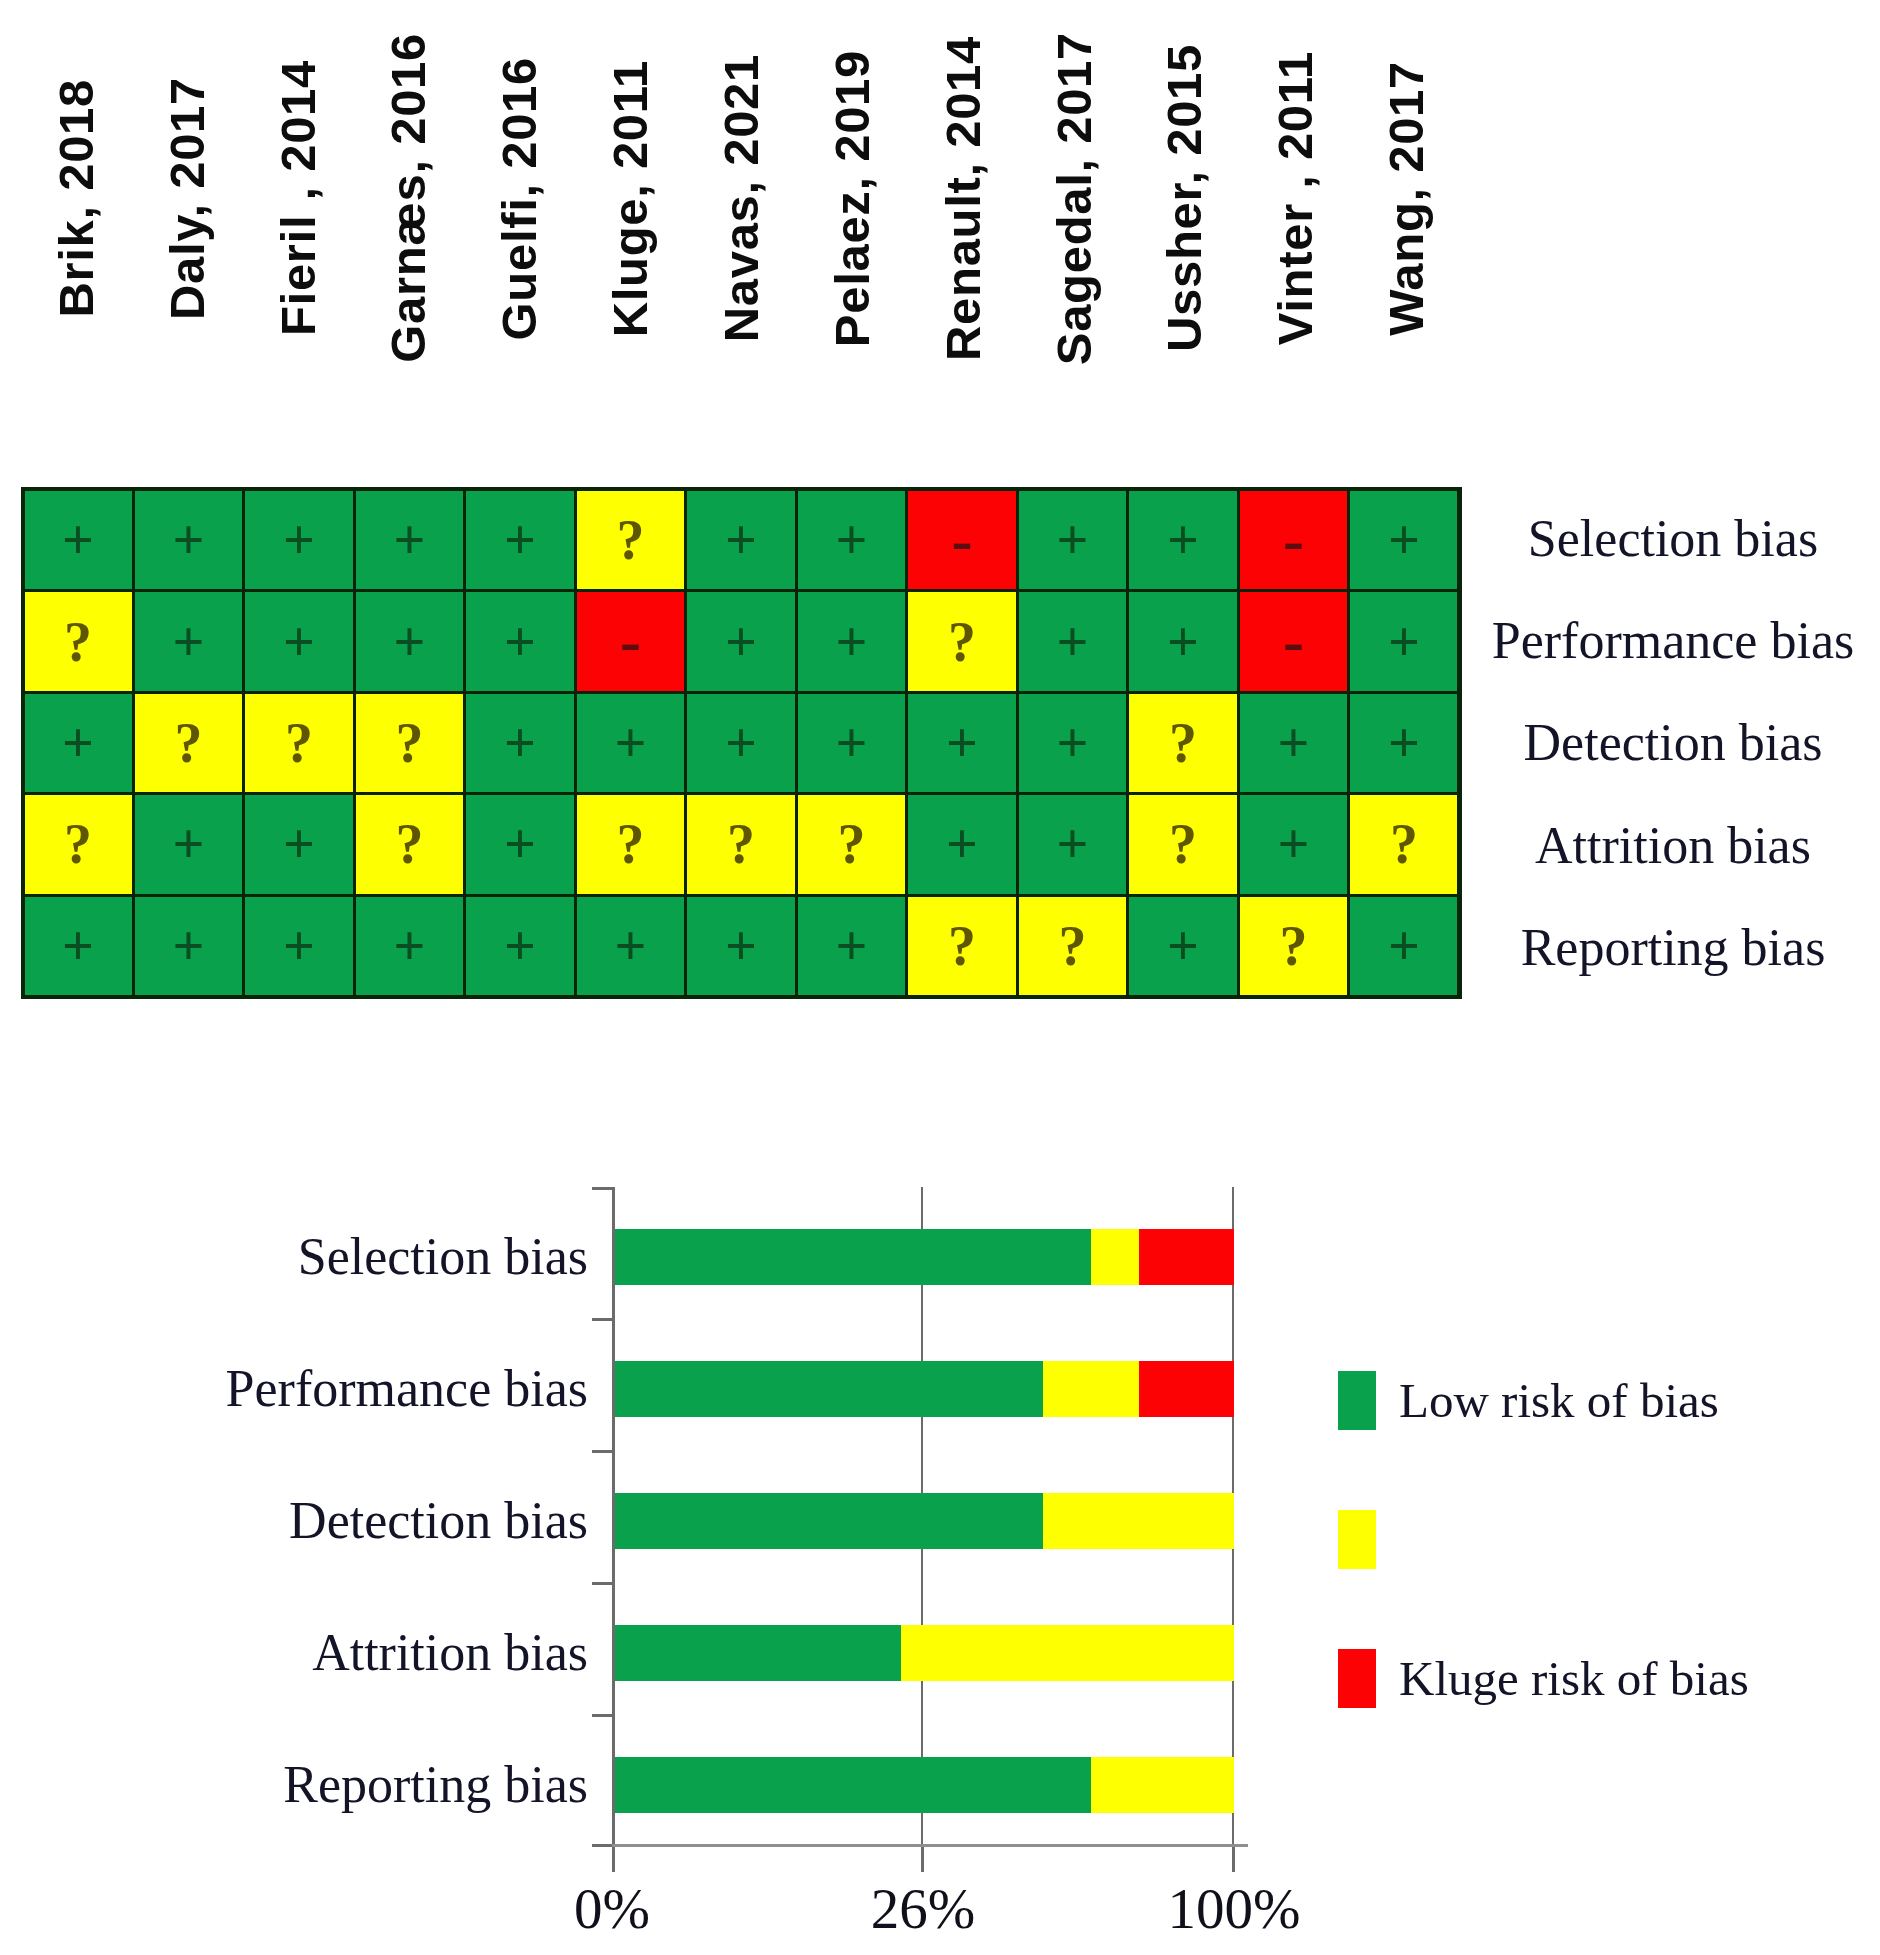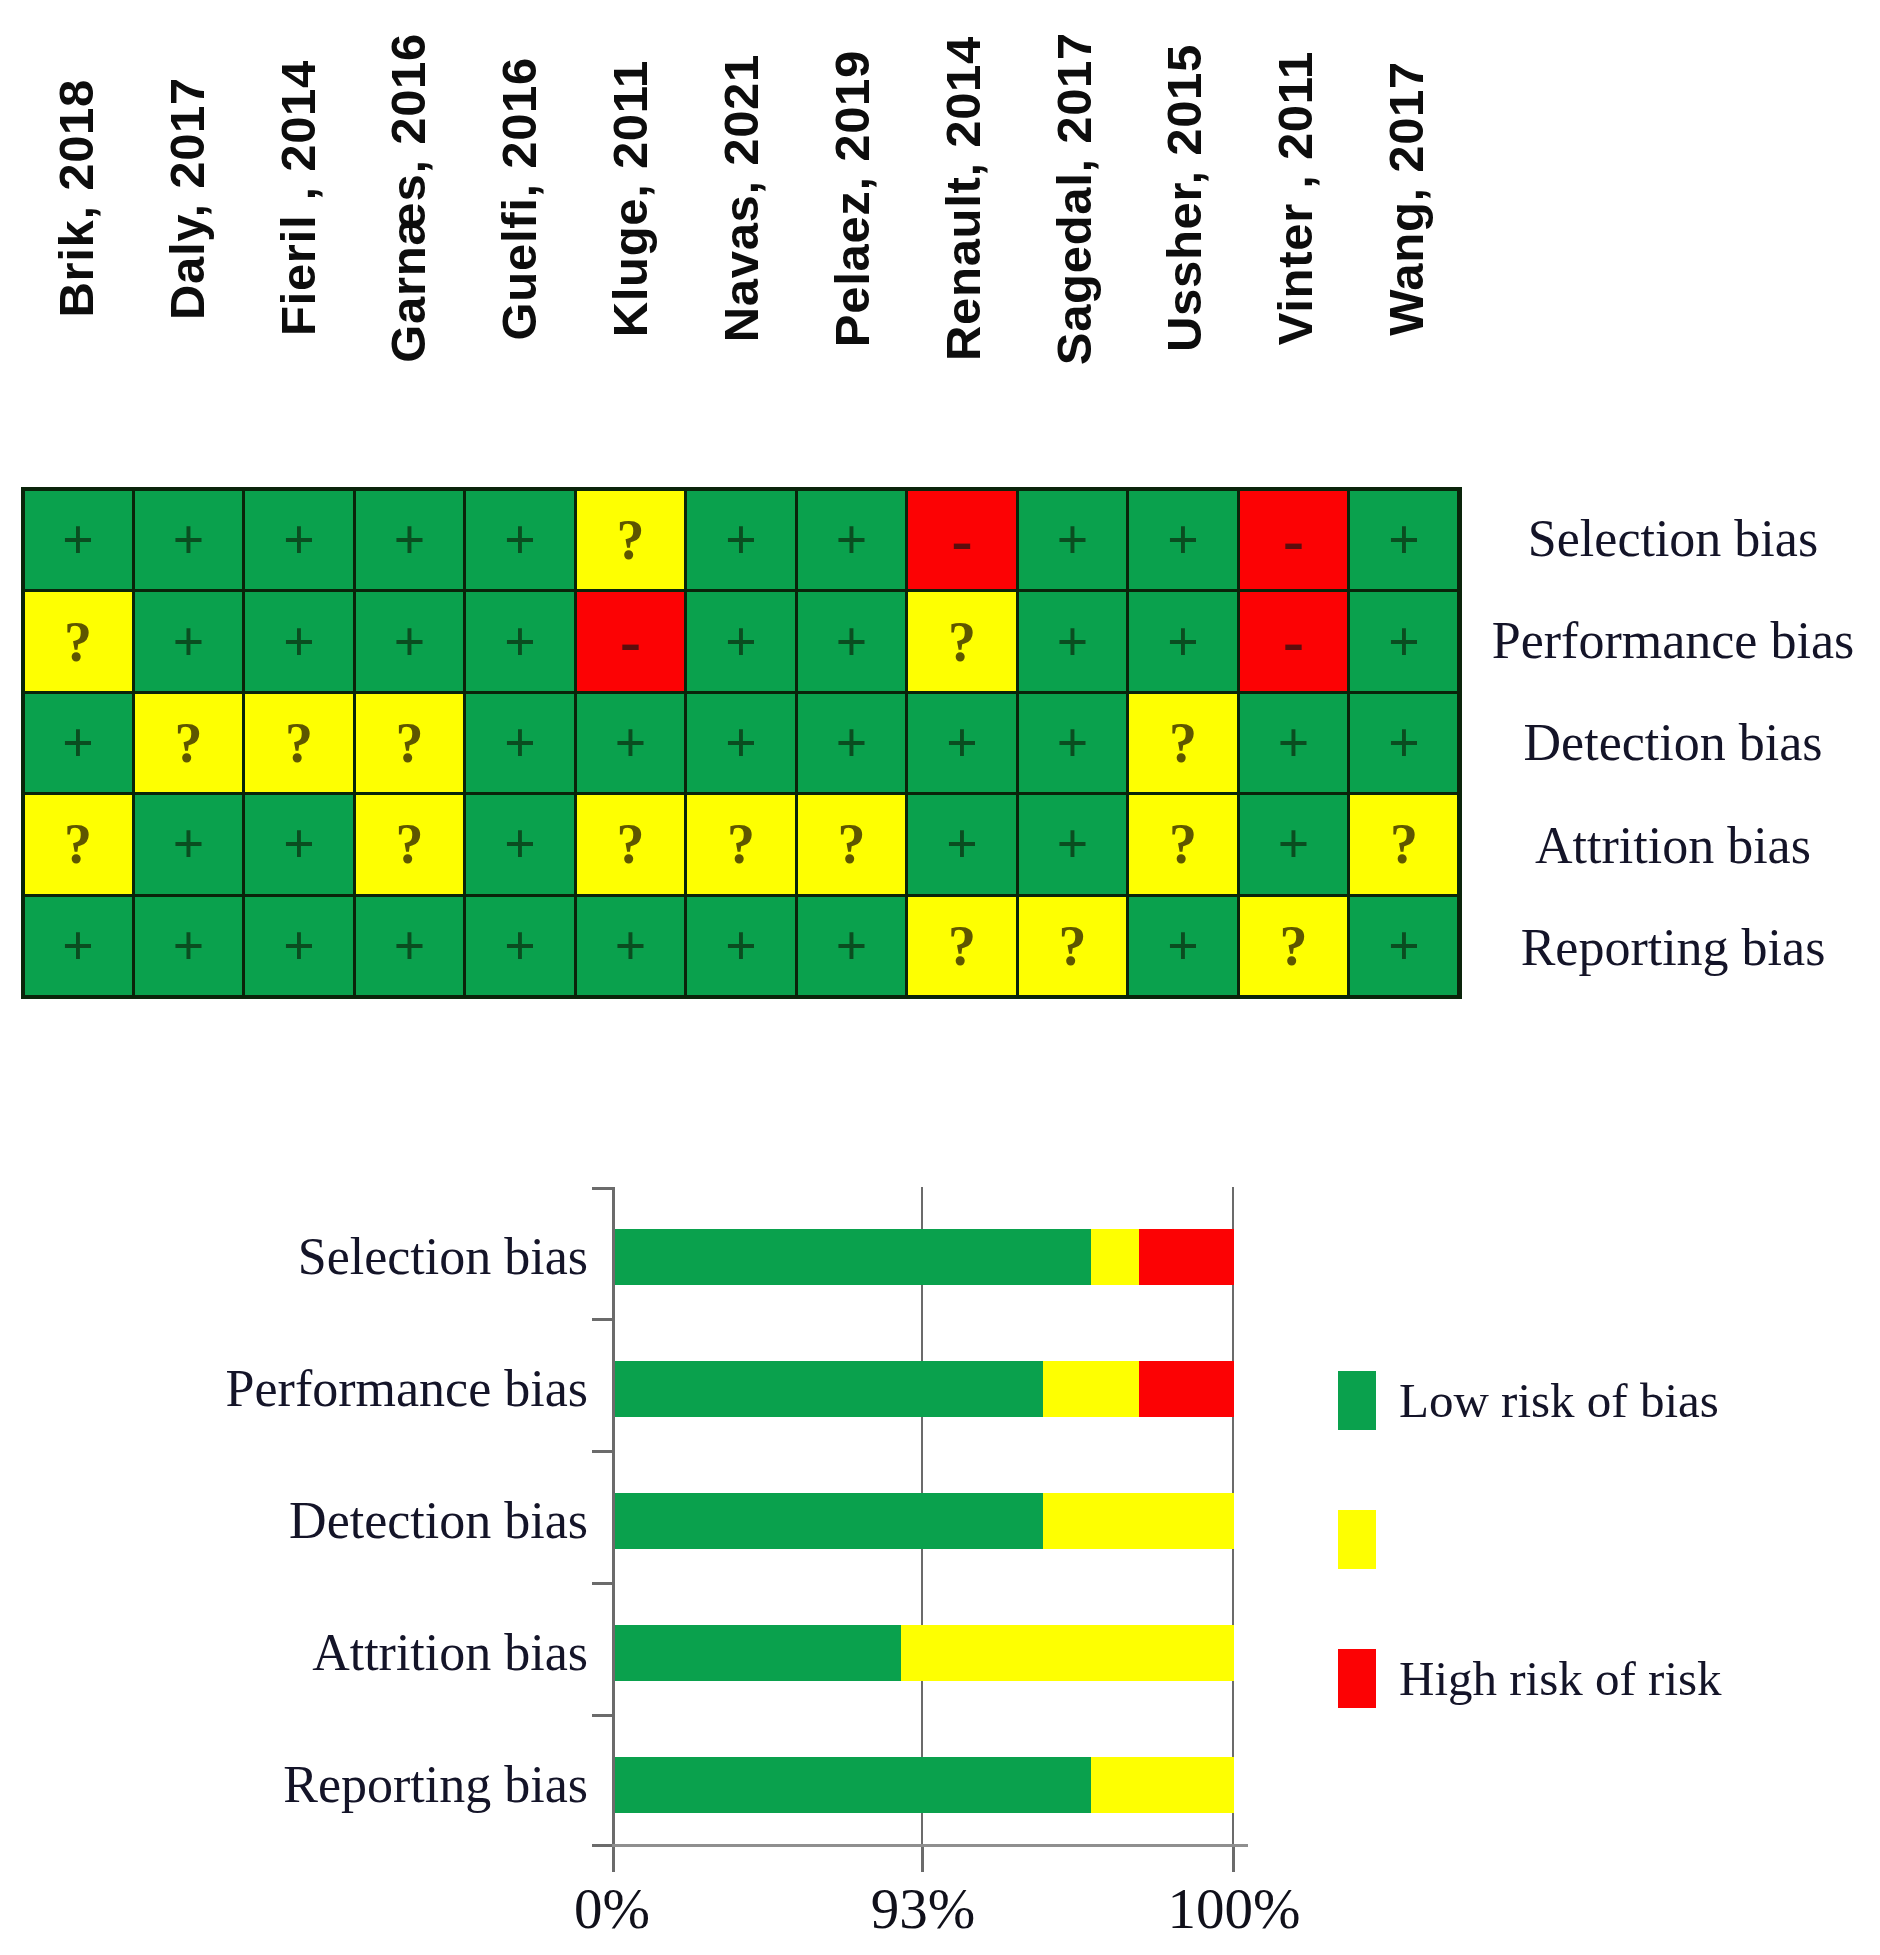--- a/index.html
+++ b/index.html
@@ -369,30 +369,30 @@
       <div class="tick-l" style="top: 0px;"></div>
       <div class="tick-l" style="top: 131px;"></div>
       <div class="tick-l" style="top: 263px;"></div>
       <div class="tick-l" style="top: 395px;"></div>
       <div class="tick-l" style="top: 527px;"></div>
       <div class="tick-l" style="top: 657px;"></div>
       <div class="tick-b" style="left: 0px;"></div>
       <div class="tick-b" style="left: 309px;"></div>
       <div class="tick-b" style="left: 620px;"></div>
       <span class="xlab" style="left: 0px;">0%</span>
-      <span class="xlab" style="left: 311px;">93%</span>
+      <span class="xlab" style="left: 311px;">26%</span>
       <span class="xlab" style="left: 622px;">100%</span>
     </div>
   <div class="legend" id="legend">
       <div class="lg-row">
         <span class="lg-swatch low"></span>
         <span class="lg-text">Low risk of bias</span>
       </div>
       <div class="lg-row">
         <span class="lg-swatch unclear"></span>
       </div>
       <div class="lg-row">
         <span class="lg-swatch high"></span>
-        <span class="lg-text">High risk of risk</span>
+        <span class="lg-text">Kluge risk of bias</span>
       </div>
     </div>
 </div>
 
 
 </body></html>

